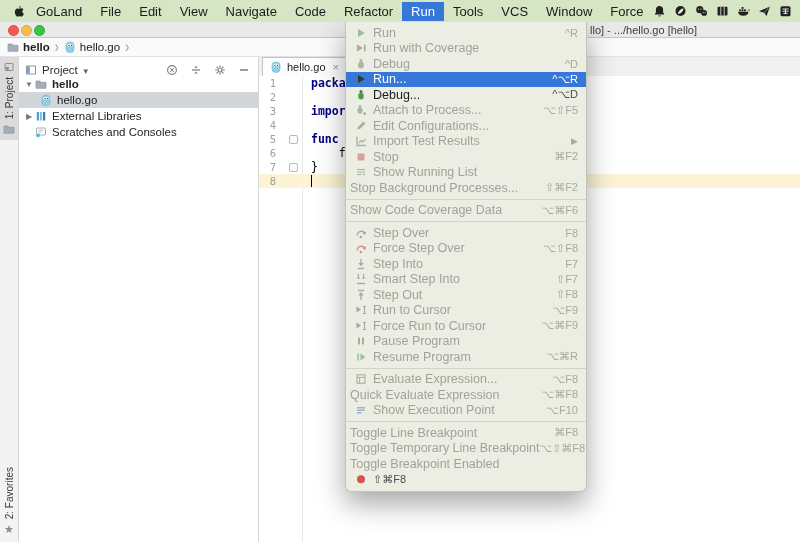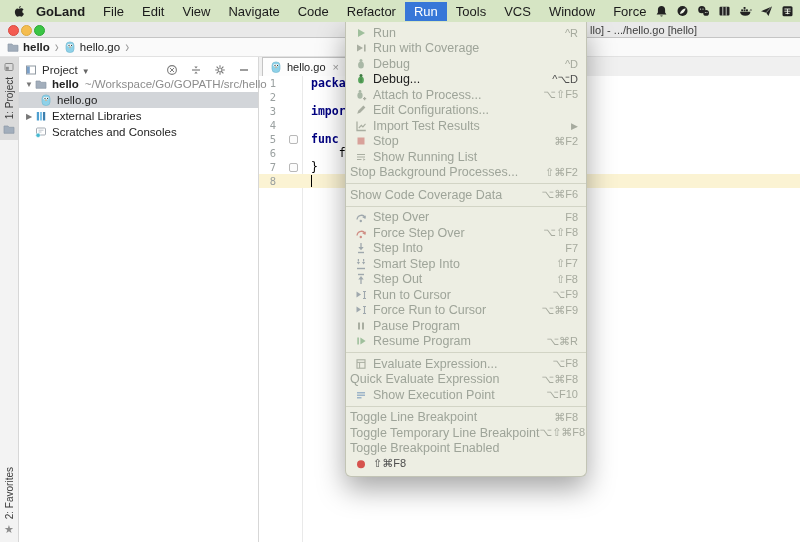--- a/index.html
+++ b/index.html
@@ -6,21 +6,21 @@
   body{width:800px;height:542px;overflow:hidden;font-family:"Liberation Sans",sans-serif;background:#fff}
   #root{position:relative;width:800px;height:542px;background:#fff;
         --accent:#3777d8;--keyword:#000080;--caret-row:#fbf3d3;--selection:#d2d5d9;
         --menu-bg:#edeee3;--menubar-bg:#d6e5c4}
   svg{display:block}
   
   .menubar{position:absolute;top:0;left:0;right:0;height:22px;background:var(--menubar-bg);
            display:flex;align-items:center;font-size:13px;color:#1b1b1b;z-index:60}
   .mb-apple{margin:0 2px 0 12px;display:flex;align-items:center}
   .mb-item{padding:2px 9px;white-space:nowrap}
-  .mb-item.app{font-weight:bold}
+  .mb-item.app{font-weight:normal}
   .mb-item.active{background:var(--accent);color:#fff}
   .mb-status{margin-left:auto;display:flex;align-items:center;gap:8px;padding-right:12px}
   .mb-status span{display:flex;align-items:center}
   
   .titlebar{position:absolute;top:22px;left:0;right:0;height:15px;background:#e9e9e9;border-bottom:1px solid #c5c5c5;z-index:5}
   .tl{position:absolute;top:3px;width:9px;height:9px;border-radius:50%}
   .tl.red{left:8px;background:#f45c52;border:0.5px solid #d94a41}
   .tl.yellow{left:21px;background:#f5bd4f;border:0.5px solid #dba93e}
   .tl.green{left:34px;background:#3ac544;border:0.5px solid #2ea835}
   .title-text{position:absolute;left:590px;top:1px;font-size:11px;line-height:14px;color:#3d3d3d;white-space:nowrap}
@@ -263,21 +263,20 @@
     </div>
     <div class="tree" id="tree">
         <div class="trow" style="padding-left:4px">
           <span class="t-chev">▼</span>
           <span class="t-ico">
             <svg width="12" height="12" viewBox="0 0 12 12">
               <path d="M1 3h4l1.1 1.3h4.9v6H1z" fill="#a2aebc" stroke="#8c99a8" stroke-width=".7"></path>
             </svg>
           </span>
           <span class="t-label bold">hello</span>
-          <span class="t-path">~/Workspace/Go/GOPATH/src/hello</span>
         </div>
         <div class="trow selected" style="padding-left:9px">
           <span class="t-chev"></span>
           <span class="t-ico">
             <svg width="12" height="12" viewBox="0 0 12 12">
               <rect x="2" y="1" width="8" height="10.5" rx="3.5" fill="#8ed1e8" stroke="#6fb6cf" stroke-width=".6"></rect>
               <circle cx="4.7" cy="4.2" r="1.3" fill="#fff"></circle>
               <circle cx="7.3" cy="4.2" r="1.3" fill="#fff"></circle>
               <circle cx="5" cy="4.4" r=".55" fill="#222"></circle>
               <circle cx="7.6" cy="4.4" r=".55" fill="#222"></circle>
@@ -402,20 +401,29 @@
       <div class="mrow disabled">
         <span class="mico">
           <svg width="12" height="12" viewBox="0 0 12 12">
             <ellipse cx="6" cy="7" rx="2.9" ry="3.6" fill="#a9b8a6"></ellipse>
             <circle cx="6" cy="2.6" r="1.5" fill="#a9b8a6"></circle>
           </svg>
         </span>
         <span class="mlabel">Debug</span>
         <span class="mshort">^D</span>
       </div>
+      <div class="mrow selected">
+        <span class="mico">
+          <svg width="12" height="12" viewBox="0 0 12 12">
+            <path d="M3 2l7 4-7 4z" fill="#2f3b2f"></path>
+          </svg>
+        </span>
+        <span class="mlabel">Run...</span>
+        <span class="mshort">^⌥R</span>
+      </div>
       <div class="mrow enabled">
         <span class="mico">
           <svg width="12" height="12" viewBox="0 0 12 12">
             <ellipse cx="6" cy="7" rx="2.9" ry="3.6" fill="#57a45b"></ellipse>
             <circle cx="6" cy="2.6" r="1.5" fill="#3c7a40"></circle>
             <path d="M6 4.5v5" stroke="#3c7a40" stroke-width=".8"></path>
           </svg>
         </span>
         <span class="mlabel">Debug...</span>
         <span class="mshort">^⌥D</span>

